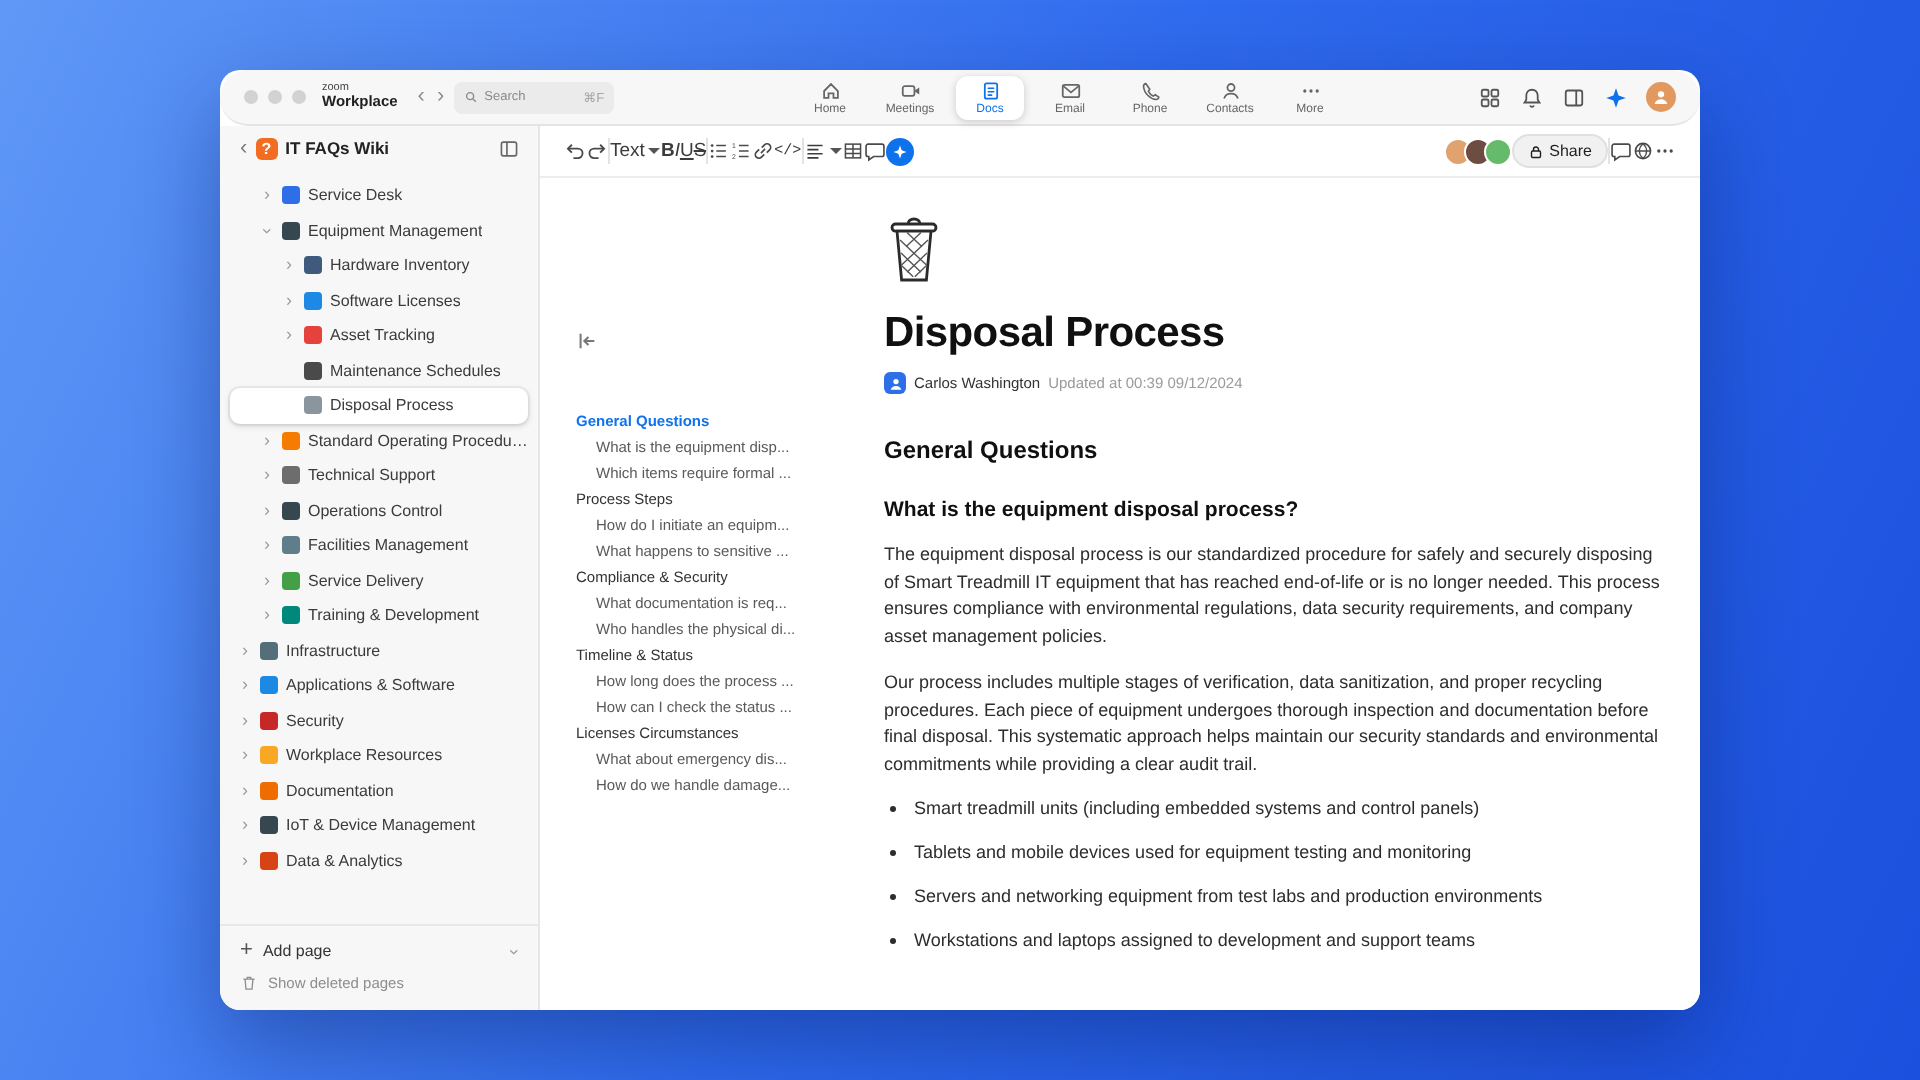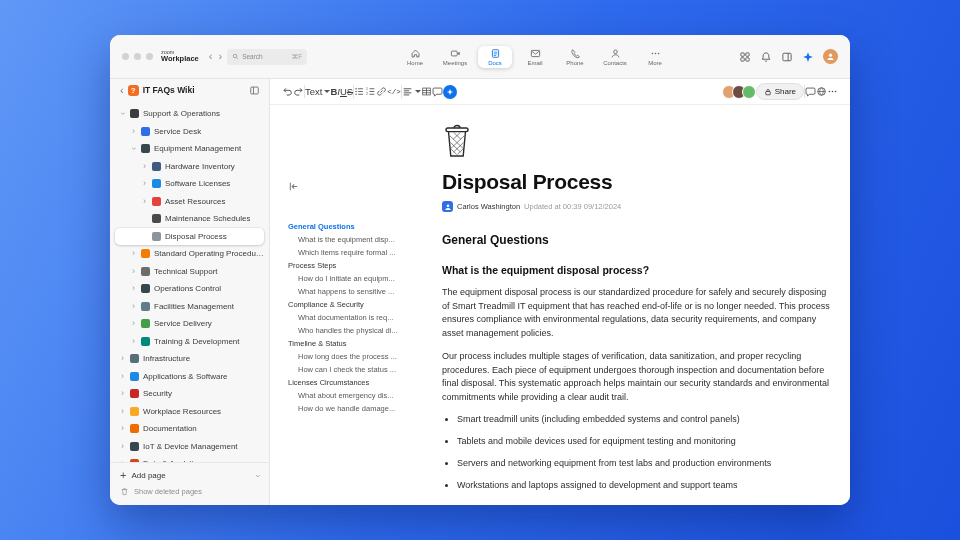--- a/index.html
+++ b/index.html
@@ -4,22 +4,22 @@
 <style>
   * { box-sizing: border-box; margin: 0; padding: 0; }
   body { font-family: "Liberation Sans", "DejaVu Sans", sans-serif; }
   .stage { position: relative; width: 960px; height: 540px; overflow: hidden;
            background: linear-gradient(115deg, #5f98f6 0%, #2f6bee 50%, #1b4fdd 100%); }
   .window { position: absolute; left: 110px; top: 35px; width: 740px; height: 470px;
             background: #fff; border-radius: 10px; overflow: hidden; display: flex; flex-direction: column;
             box-shadow: 0 18px 45px rgba(0,20,90,.38); }
 
   
-  .titlebar { height: 44px; background: #f7f7f7; border-bottom: 1px solid #e4e4e4;
-              display: flex; align-items: center; padding: 0 12px; position: relative; flex-shrink: 0; }
+  .titlebar { height: 28px; background: #f7f7f7; border-bottom: 1px solid #e4e4e4;
+              display: flex; align-items: center; padding: 0 12px; position: relative; flex-shrink: 0; border-radius: 14px; }
   .traffic { display: flex; gap: 5px; margin-right: 8px; }
   .tl-dot { width: 7px; height: 7px; border-radius: 50%; background: #d2d2d2; }
   .logo { display: flex; flex-direction: column; line-height: 1.1; margin-right: 7px; }
   .logo-top { font-size: 5.5px; color: #444; }
   .logo-bottom { font-size: 7.5px; font-weight: bold; color: #1f1f1f; }
   .nav-ch { color: #8a8a8a; font-size: 11px; padding: 0 3px; line-height: 1; }
   .searchbox { display: flex; align-items: center; gap: 3px; background: #ebebeb; border-radius: 4px;
                height: 16px; width: 80px; padding: 0 5px; color: #8a8a8a; font-size: 6.5px; margin-left: 2px; }
   .searchbox svg { width: 7px; height: 7px; flex-shrink: 0; }
   .search-shortcut { margin-left: auto; color: #a6a6a6; }
@@ -226,25 +226,20 @@
           <span class="sb-title">IT FAQs Wiki</span>
           <span class="sb-panel">
             <svg viewBox="0 0 16 16">
                 <rect x="2.5" y="3" width="11" height="10" rx="1.5" fill="none" stroke="currentColor" stroke-width="1.2"></rect>
                 <path d="M6.5 3v10" stroke="currentColor" stroke-width="1.2"></path>
               </svg>
           </span>
         </div>
 
         <div class="tree">
-          <div class="tree-item lvl0">
-            <span class="tw open">›</span>
-            <span class="chip" style="background:#3d3d3d"></span>
-            <span class="tl-label">Support &amp; Operations</span>
-          </div>
           <div class="tree-item lvl1">
             <span class="tw">›</span>
             <span class="chip" style="background:#2e6fe8"></span>
             <span class="tl-label">Service Desk</span>
           </div>
           <div class="tree-item lvl1">
             <span class="tw open">›</span>
             <span class="chip" style="background:#37474f"></span>
             <span class="tl-label">Equipment Management</span>
           </div>
@@ -254,21 +249,21 @@
             <span class="tl-label">Hardware Inventory</span>
           </div>
           <div class="tree-item lvl2">
             <span class="tw">›</span>
             <span class="chip" style="background:#1e88e5"></span>
             <span class="tl-label">Software Licenses</span>
           </div>
           <div class="tree-item lvl2">
             <span class="tw">›</span>
             <span class="chip" style="background:#e5413d"></span>
-            <span class="tl-label">Asset Resources</span>
+            <span class="tl-label">Asset Tracking</span>
           </div>
           <div class="tree-item lvl2">
             <span class="tw"></span>
             <span class="chip" style="background:#4a4a4a"></span>
             <span class="tl-label">Maintenance Schedules</span>
           </div>
           <div class="tree-item lvl2 selected">
             <span class="tw"></span>
             <span class="chip" style="background:#8a959e"></span>
             <span class="tl-label">Disposal Process</span>

